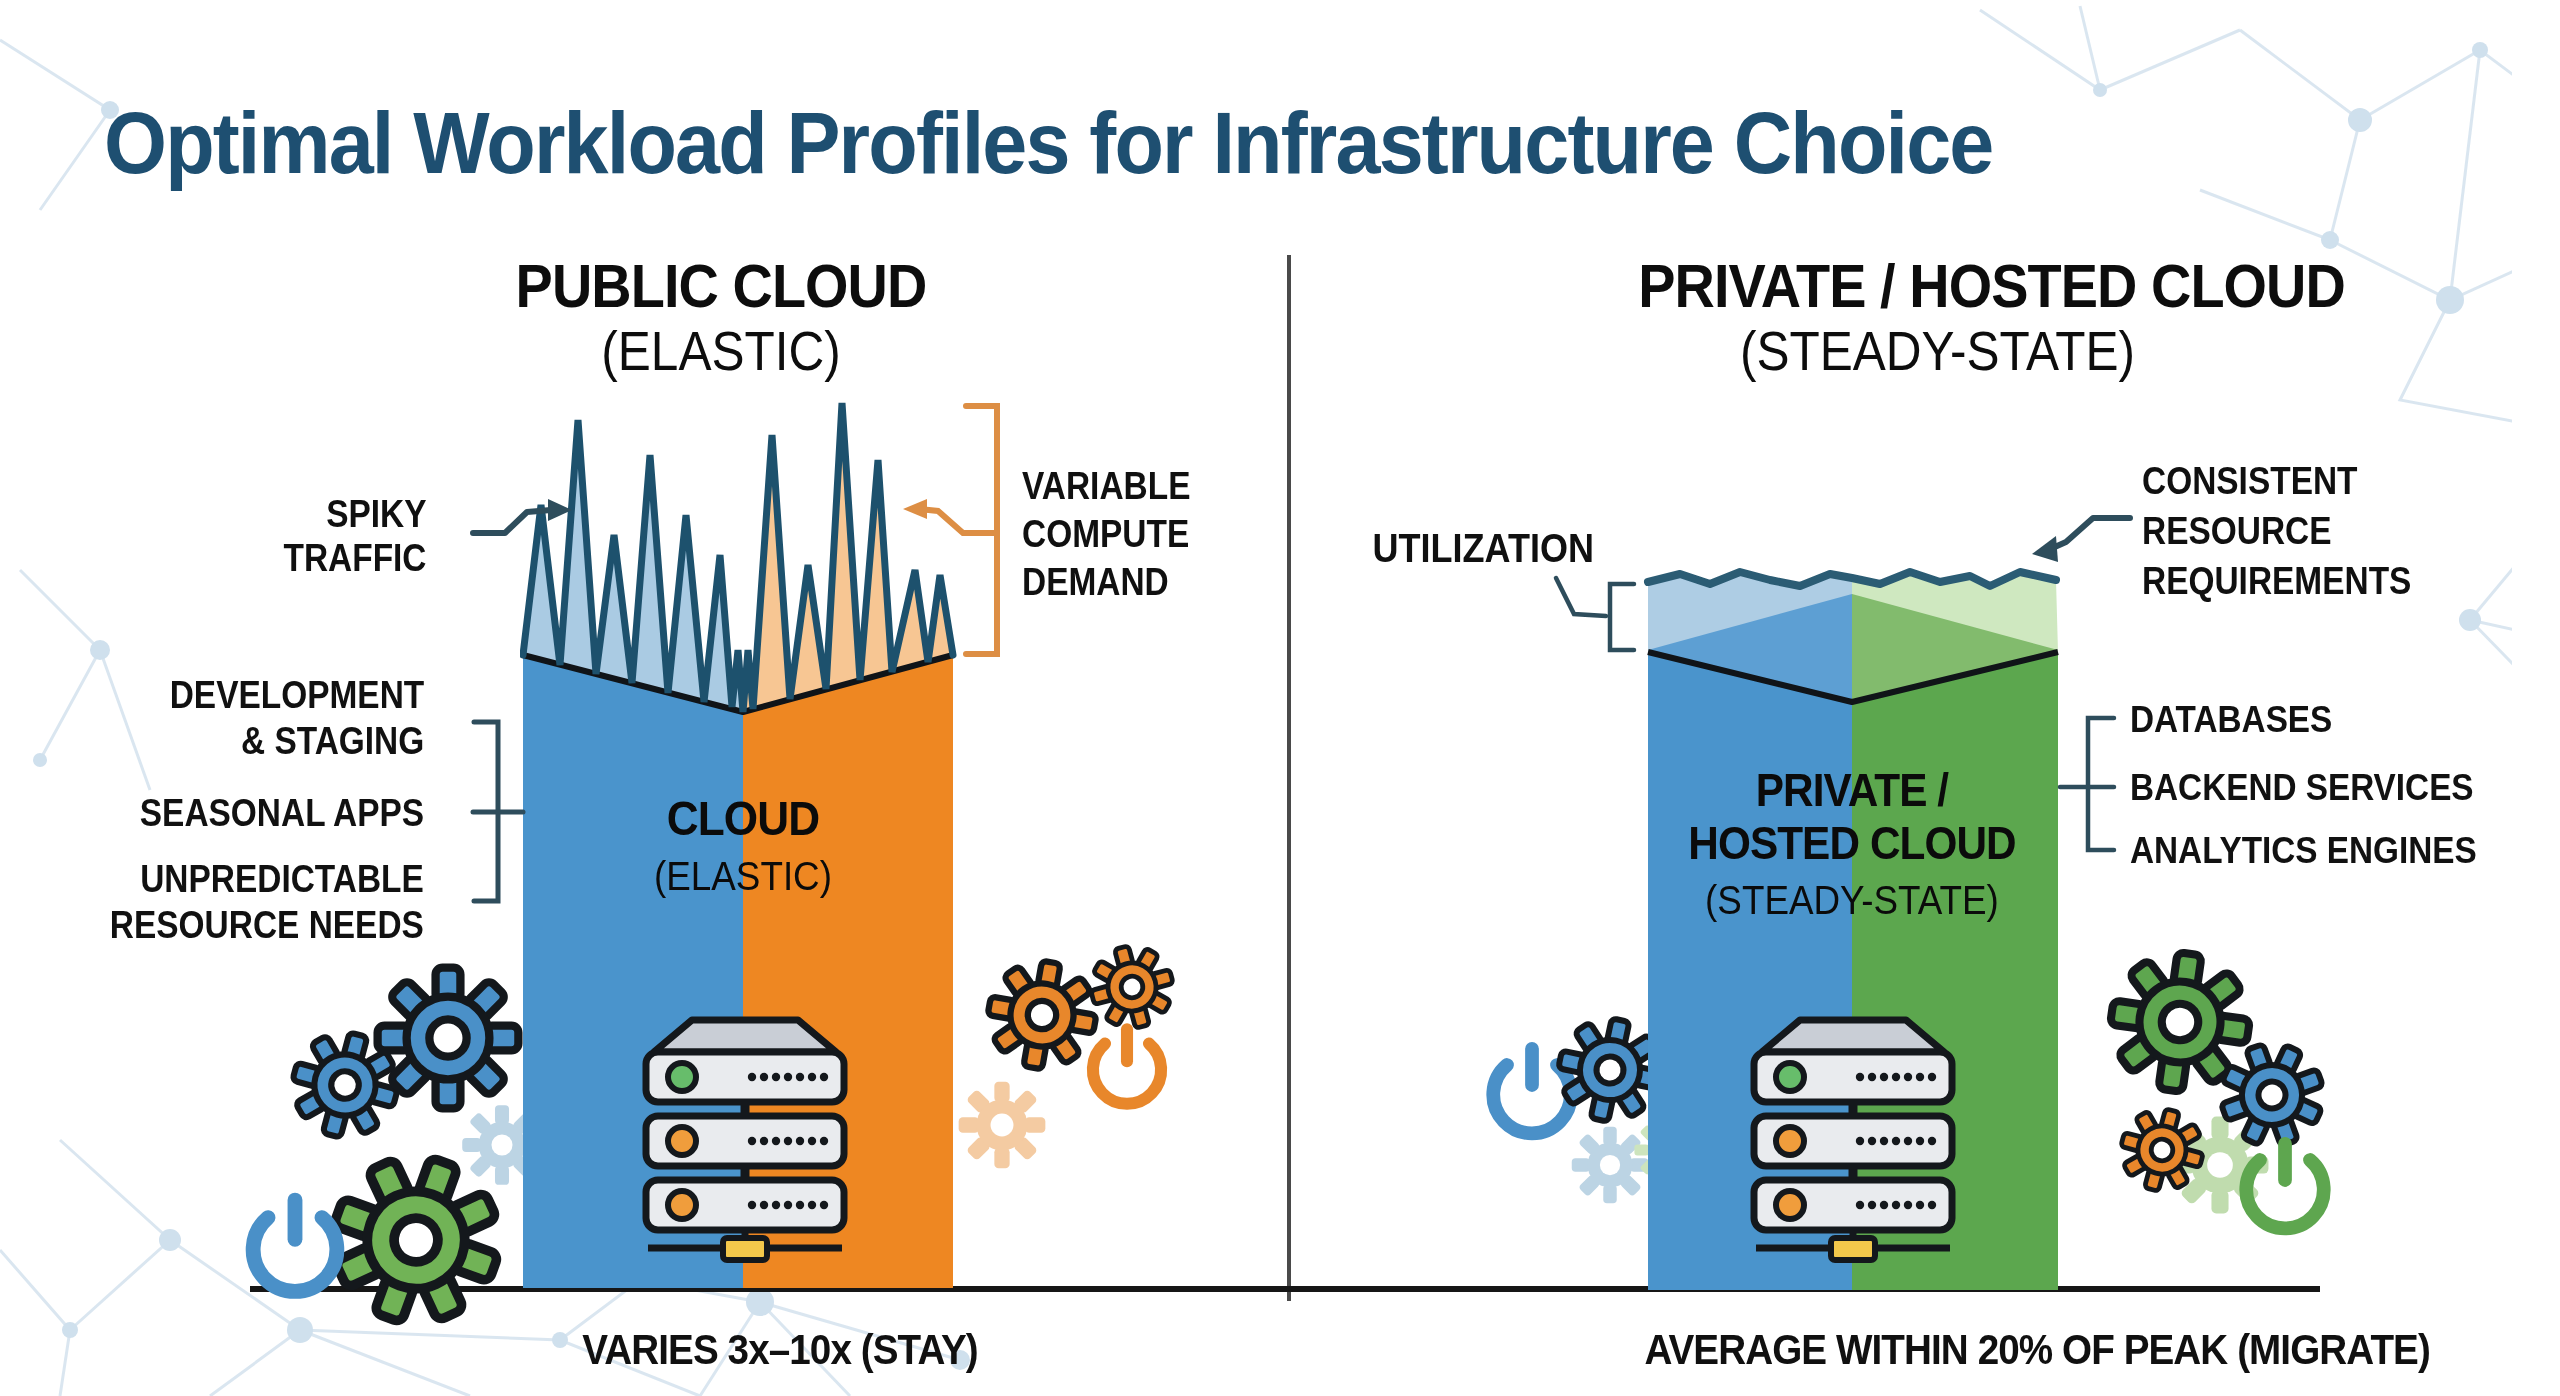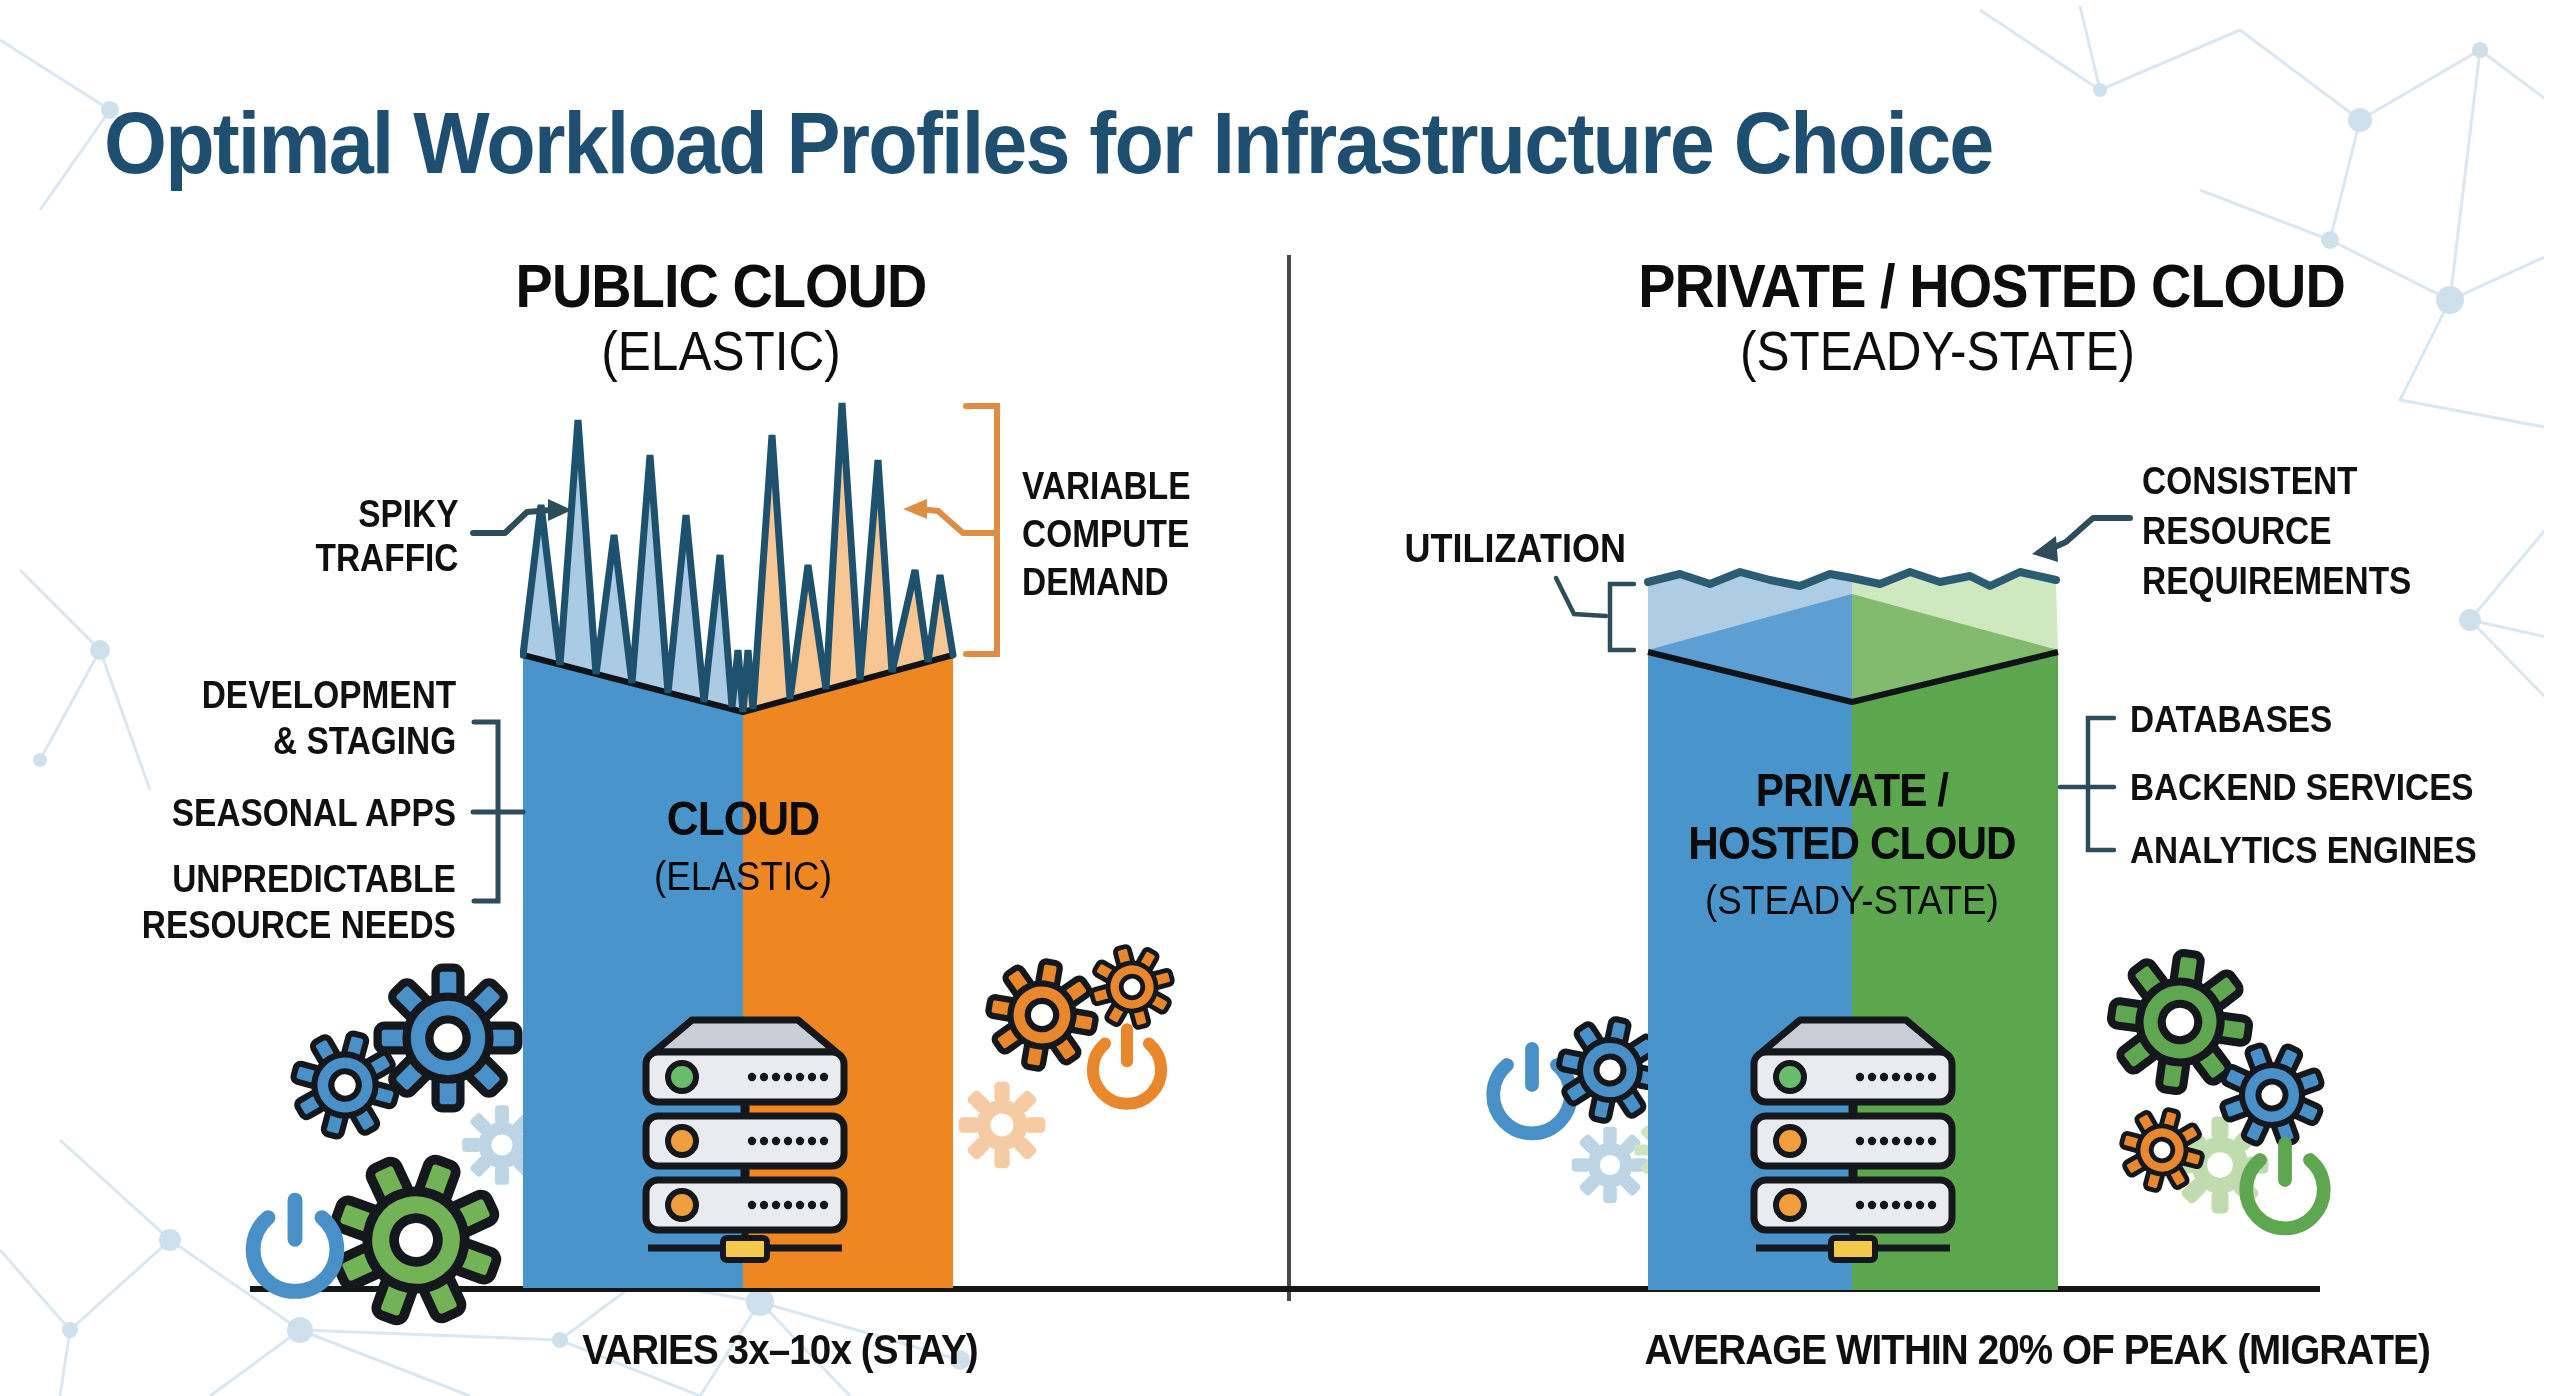--- a/index.html
+++ b/index.html
@@ -1,17 +1,17 @@
 <!DOCTYPE html>
 <html><head>
 <meta charset="utf-8">
 <style>
   html,body{margin:0;padding:0;background:#ffffff;}
   .canvas{position:relative;width:2512px;height:1396px;background:#ffffff;overflow:hidden;
-          font-family:"Liberation Sans","DejaVu Sans",sans-serif;color:#111;padding-left:32px;}
+          font-family:"Liberation Sans","DejaVu Sans",sans-serif;color:#111;}
   .abs{position:absolute;}
   svg{display:block;}
   .page-title{left:104px;top:92px;font-size:88px;font-weight:bold;color:#1e4f71;
               letter-spacing:-2px;transform:scaleX(.92);transform-origin:left center;white-space:nowrap;}
   .panel-heading{text-align:center;transform:scaleX(.9);transform-origin:center top;}
   .panel-heading .h1{font-size:62px;font-weight:800;line-height:68px;color:#0d0d0d;letter-spacing:-1px;white-space:nowrap;}
   .panel-heading .h2{font-size:55px;font-weight:500;line-height:62px;color:#0d0d0d;white-space:nowrap;}
   .lbl{color:#101010;}
   .r-align{text-align:right;transform:scaleX(.88);transform-origin:right top;}
   .l-align{text-align:left;transform:scaleX(.88);transform-origin:left top;}

